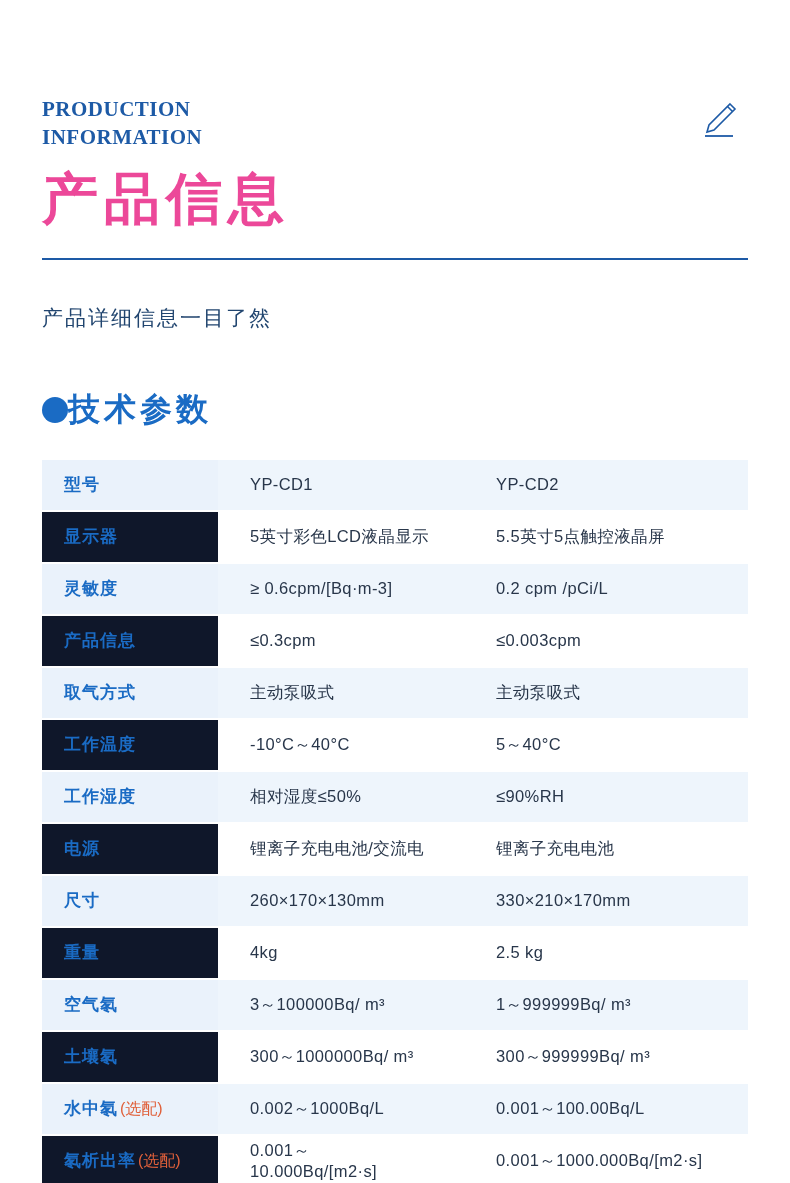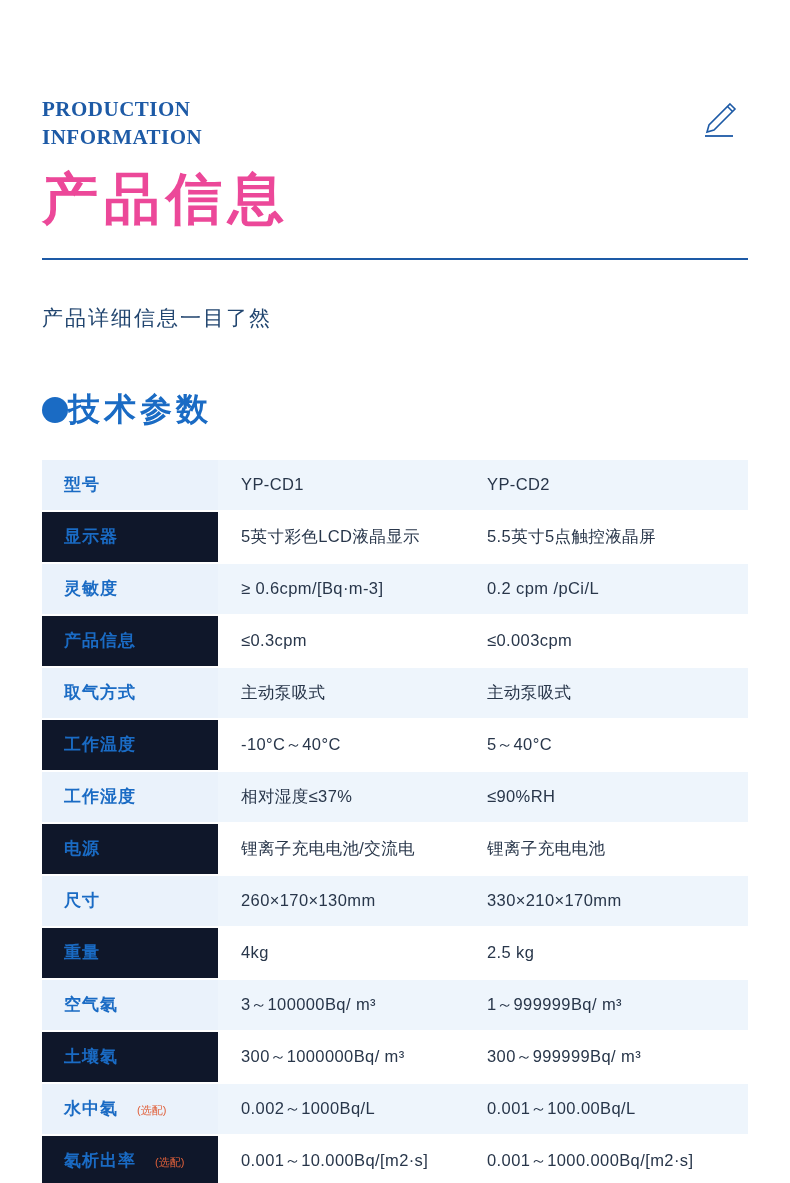--- a/index.html
+++ b/index.html
@@ -96,21 +96,21 @@
   .spec-table {
     margin-top: 26px;
     width: 706px;
     border-collapse: separate;
     border-spacing: 0 2px;
     table-layout: fixed;
   }
   .spec-table td {
     height: 50px;
     vertical-align: middle;
-    padding: 0 23px;
+    padding: 0 32px;
     box-sizing: border-box;
   }
   .spec-table tr td:nth-child(1) {
     width: 176px;
     background: #eaf2fb;
     color: #1a6bc4;
     font-size: 17px;
     font-weight: bold;
     letter-spacing: 1px;
     padding-left: 22px;
@@ -123,25 +123,25 @@
     background: #eef5fc;
     color: #28364a;
     font-size: 16.5px;
     letter-spacing: 0.4px;
   }
   .spec-table tr.alt td:nth-child(1) { background: #0f172a; }
   .spec-table tr.alt td:nth-child(2),
   .spec-table tr.alt td:nth-child(3) { background: #ffffff; }
 
   .opt {
-    font-size: 11px;
+    font-size: 16px;
     color: #e0603a;
     font-weight: normal;
     letter-spacing: 0;
-    margin-left: 19px;
+    margin-left: 2px;
   }
 </style>
 </head>
 <body>
 
 <div class="page">
 
   <div class="header">
     <div class="eyebrow">
       <div>PRODUCTION</div>
@@ -195,21 +195,21 @@
         <td>主动泵吸式</td>
         <td>主动泵吸式</td>
       </tr>
       <tr class="alt">
         <td><span>工作温度</span></td>
         <td>-10°C～40°C</td>
         <td>5～40°C</td>
       </tr>
       <tr>
         <td><span>工作湿度</span></td>
-        <td>相对湿度≤37%</td>
+        <td>相对湿度≤50%</td>
         <td>≤90%RH</td>
       </tr>
       <tr class="alt">
         <td><span>电源</span></td>
         <td>锂离子充电电池/交流电</td>
         <td>锂离子充电电池</td>
       </tr>
       <tr>
         <td><span>尺寸</span></td>
         <td>260×170×130mm</td>

